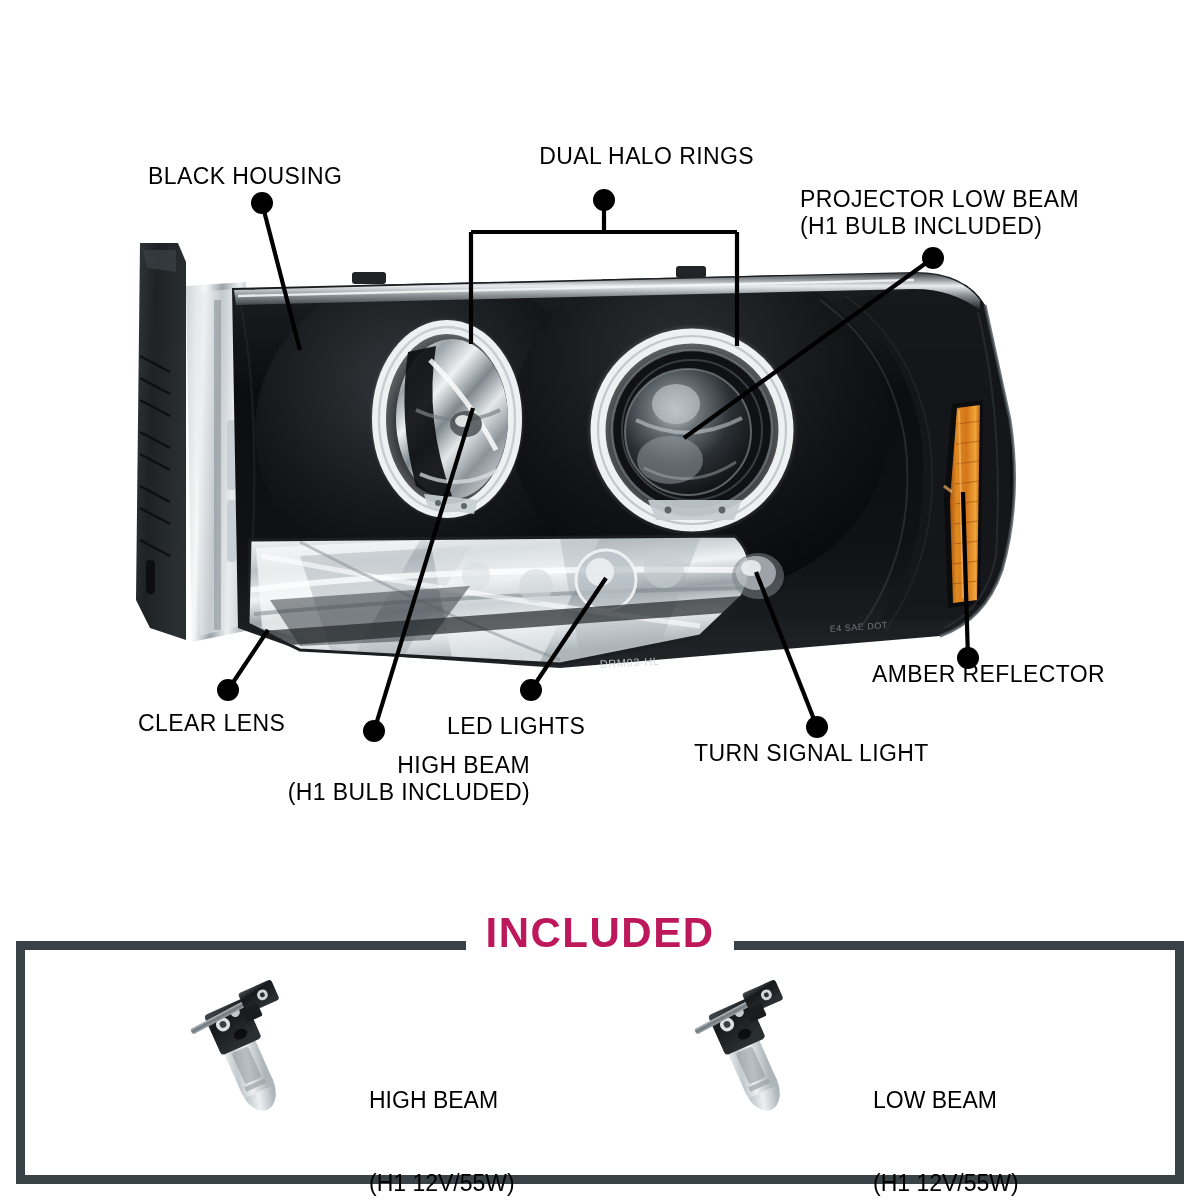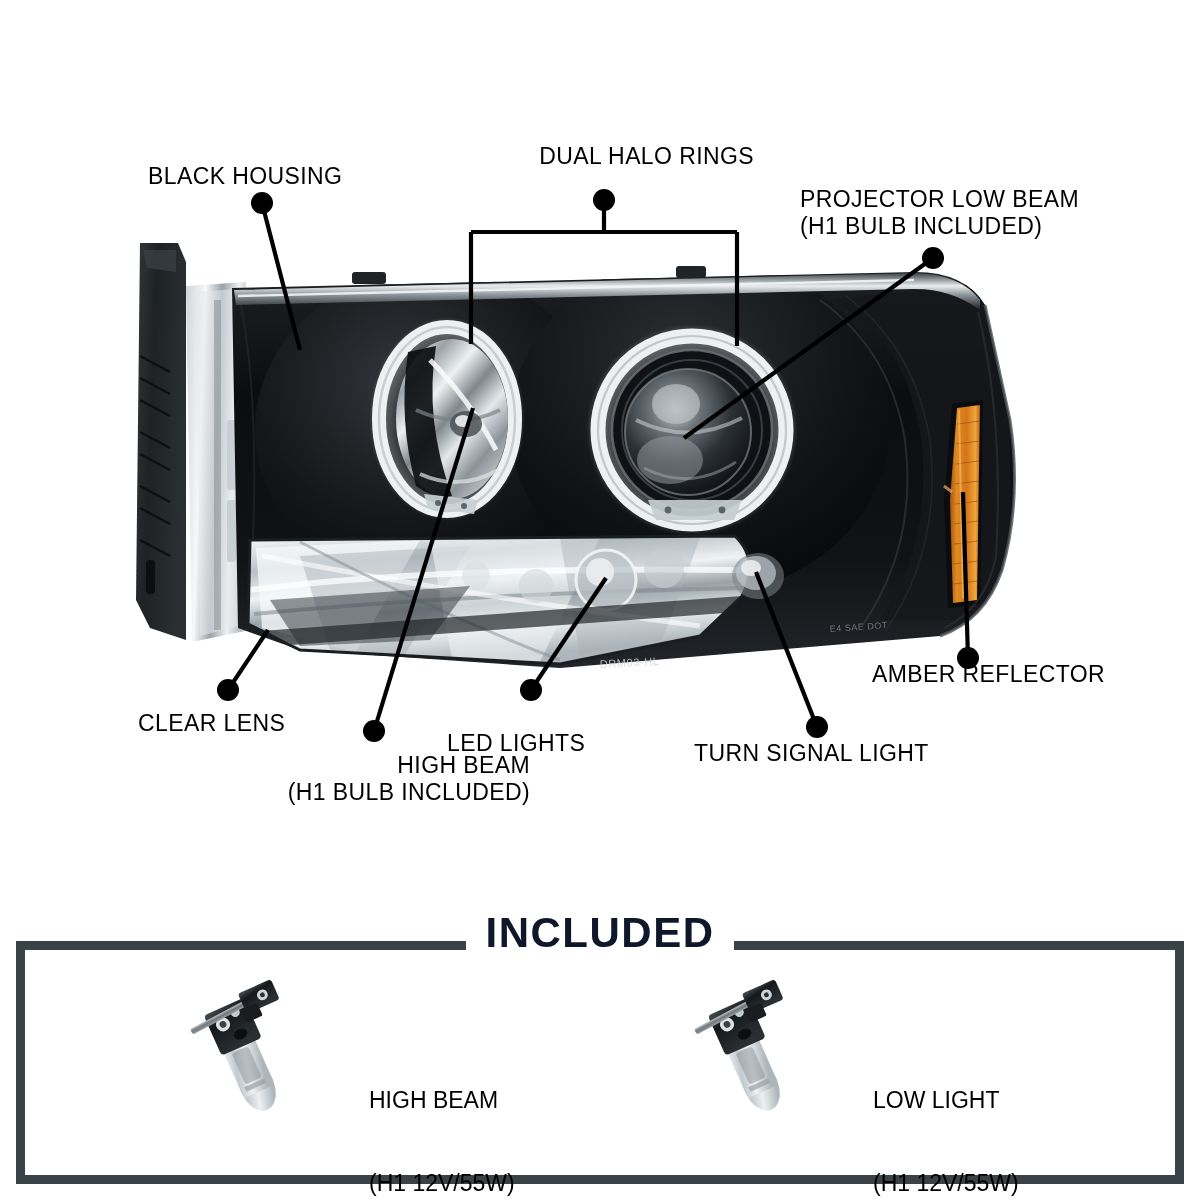--- a/index.html
+++ b/index.html
@@ -12,21 +12,21 @@
        color:#000;white-space:pre;font-weight:400;}
   .lbl.c{text-align:right;}
 
   
   .ov{position:absolute;left:0;top:0;width:1200px;height:1200px;pointer-events:none;}
 
   
   #incl-frame{position:absolute;left:16px;top:941px;width:1168px;height:243px;
               border:9px solid #394246;box-sizing:border-box;background:#fff;}
   #incl-title{position:absolute;left:0;right:0;top:912px;text-align:center;
-              font-size:42px;font-weight:700;letter-spacing:1.5px;color:#0f172a;
+              font-size:42px;font-weight:700;letter-spacing:1.5px;color:#be185d;
               line-height:1;}
   .incl-mask{position:absolute;top:930px;height:26px;background:#fff;}
   .bulb-label{position:absolute;font-size:23px;line-height:1.2;color:#000;white-space:pre;}
 </style>
 </head>
 <body>
 
 <div id="stage">
 
   <svg class="ov" viewBox="0 0 1200 1200">
@@ -302,21 +302,21 @@
 
   <div style="position:absolute;left:800px;top:186px;">
     <div class="lbl" style="position:static;">PROJECTOR LOW BEAM</div>
     <div class="lbl" style="position:static;">(H1 BULB INCLUDED)</div>
   </div>
 
   <div class="lbl" style="left:872px; top:661px;">AMBER REFLECTOR</div>
 
   <div class="lbl" style="left:694px; top:740px;">TURN SIGNAL LIGHT</div>
 
-  <div class="lbl" style="left:447px; top:730px;">LED LIGHTS</div>
+  <div class="lbl" style="left:447px; top:713px;">LED LIGHTS</div>
 
   <div style="position:absolute;left:266px;top:752px;text-align:center;width:264px;">
     <div class="lbl c" style="position:static;width:100%;">HIGH BEAM</div>
     <div class="lbl c" style="position:static;width:100%;">(H1 BULB INCLUDED)</div>
   </div>
 
   <div class="lbl" style="left:138px; top:710px;text-align:center;">CLEAR LENS</div>
 
   <div id="incl-frame"></div>
   <div class="incl-mask" style="left:466px; width:268px;"></div>
@@ -376,17 +376,17 @@
       <rect x="40" y="20" width="18" height="14" rx="2" fill="#1a1d20"></rect>
     </g>
   </svg>
 
   <div class="bulb-label" style="left:369px; top:1032px;">
     <div>HIGH BEAM</div>
     <div>(H1 12V/55W)</div>
   </div>
 
   <div class="bulb-label" style="left:873px; top:1032px;">
-    <div>LOW LIGHT</div>
+    <div>LOW BEAM</div>
     <div>(H1 12V/55W)</div>
   </div>
 
 </div>
 
 </body></html>

